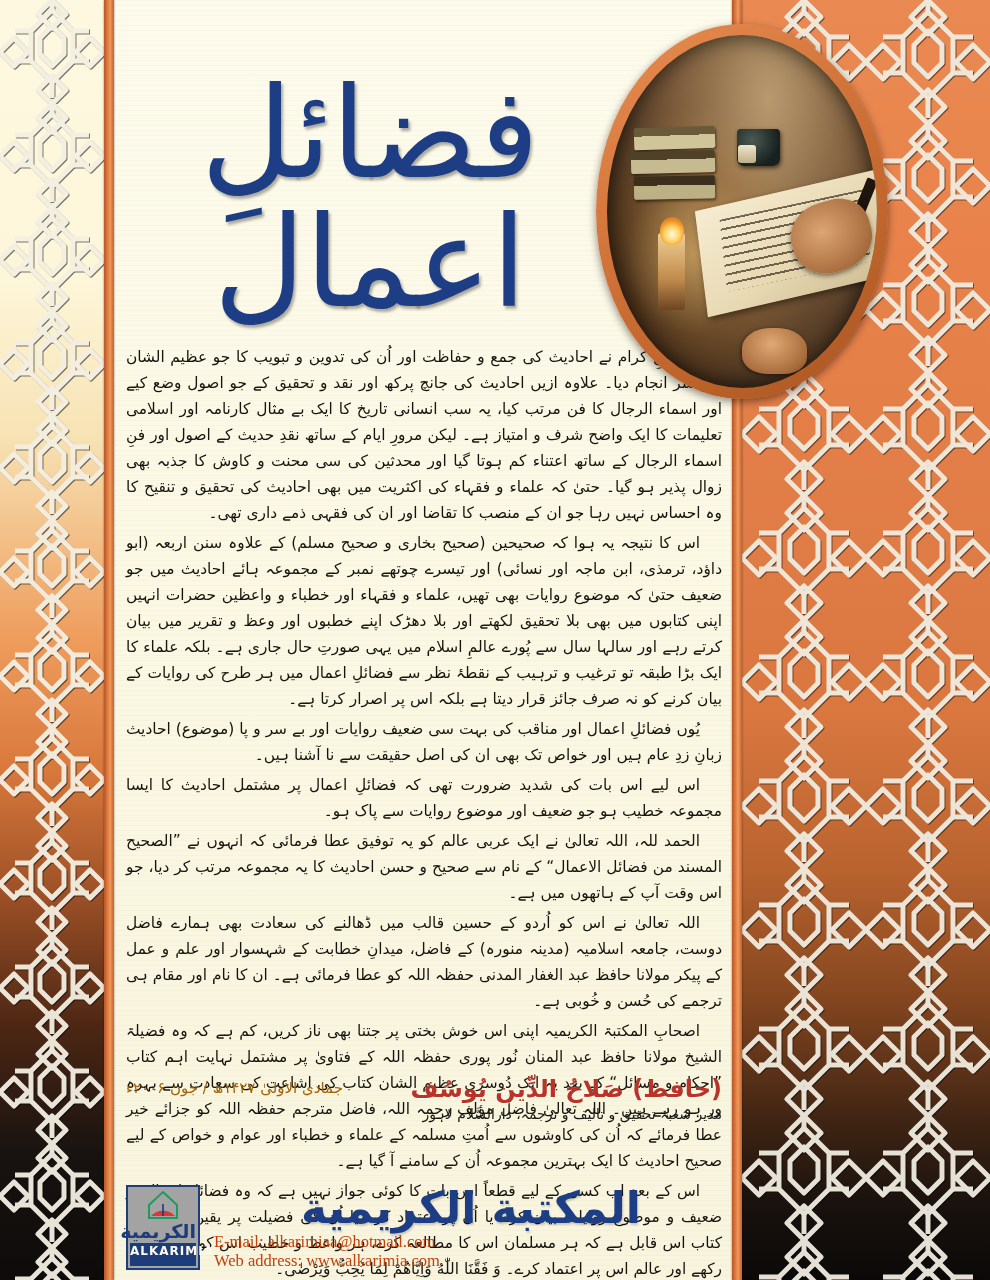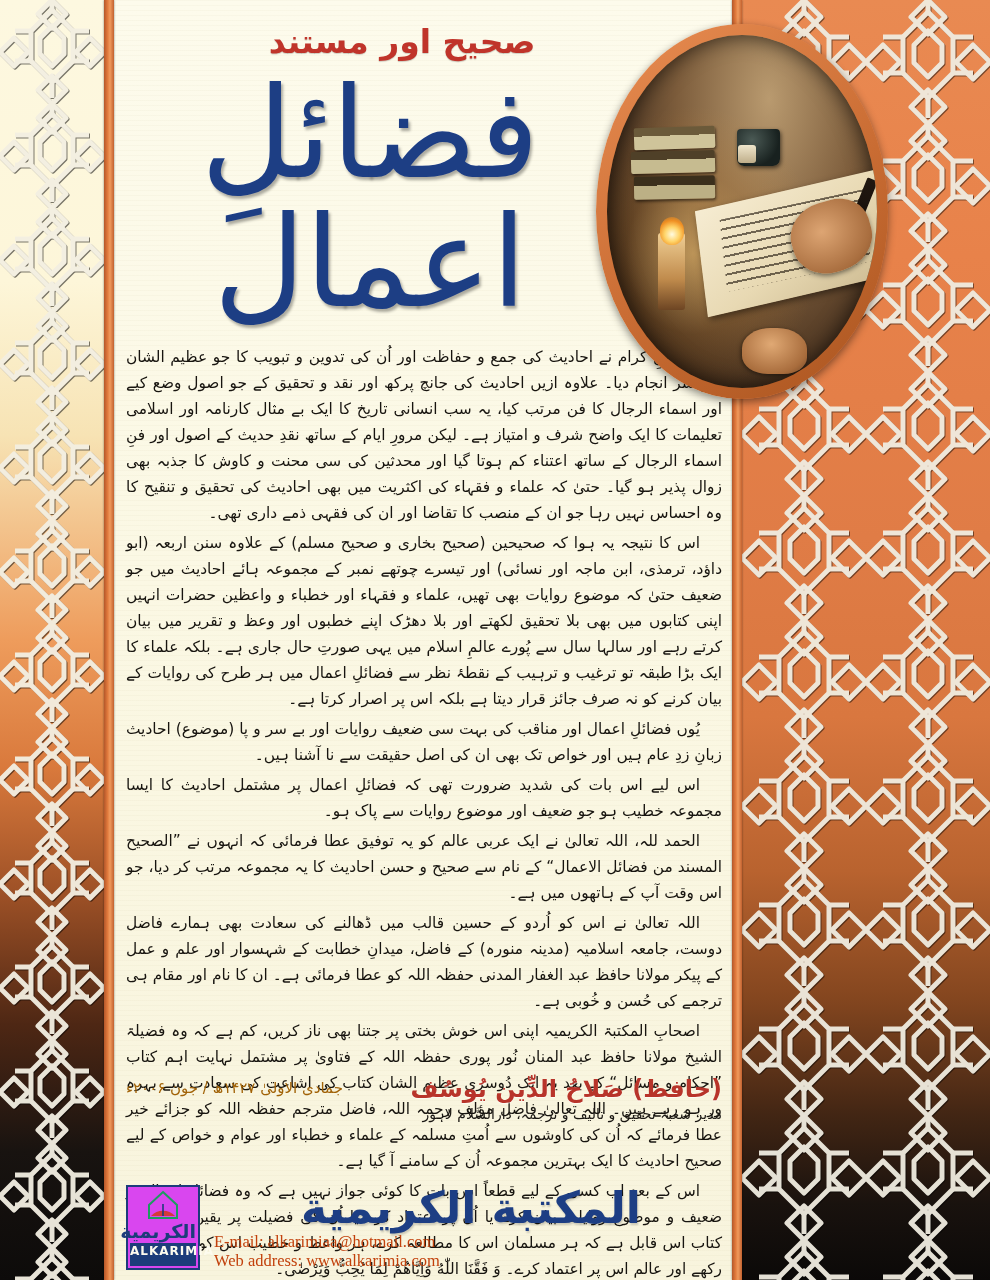--- a/index.html
+++ b/index.html
@@ -210,21 +210,21 @@
   
   #footer{
     position:absolute;
     left:126px; right:262px; bottom:10px;
     display:flex; align-items:flex-end; gap:14px;
   }
   
   #publisher-logo{
     width:74px; flex:0 0 74px;
     border:2px solid #1c3c7a;
-    background:#d946ef;
+    background:#a3a3a3;
     padding:3px 2px 2px;
     box-sizing:border-box;
     text-align:center;
   }
   #logo-dome{
     width:40px;height:30px;margin:0 auto 1px;
     position:relative;
   }
   #logo-dome svg{ display:block; }
   #logo-arabic{
@@ -300,21 +300,20 @@
             <polygon points="62,124 45,107 62,90 79,107"></polygon>
             <polygon points="62,0 45,17 62,34 79,17"></polygon>
           </g>
         </pattern>
       </defs>
       <rect width="248" height="1280" fill="url(#girih-r)"></rect>
     </svg>
   </div>
   <div class="rule" id="rule-right"></div>
 
-  <div class="kicker">صحیح اور مستند</div>
   <div class="main-title">فضائلِ اعمال</div>
 
   <div id="oval-frame">
     <div id="oval-photo">
       <div class="book" id="book-1"></div>
       <div class="book" id="book-2"></div>
       <div class="book" id="book-3"></div>
       <div id="inkwell"></div>
       <div id="manuscript">
         <div id="manuscript-lines"></div>

